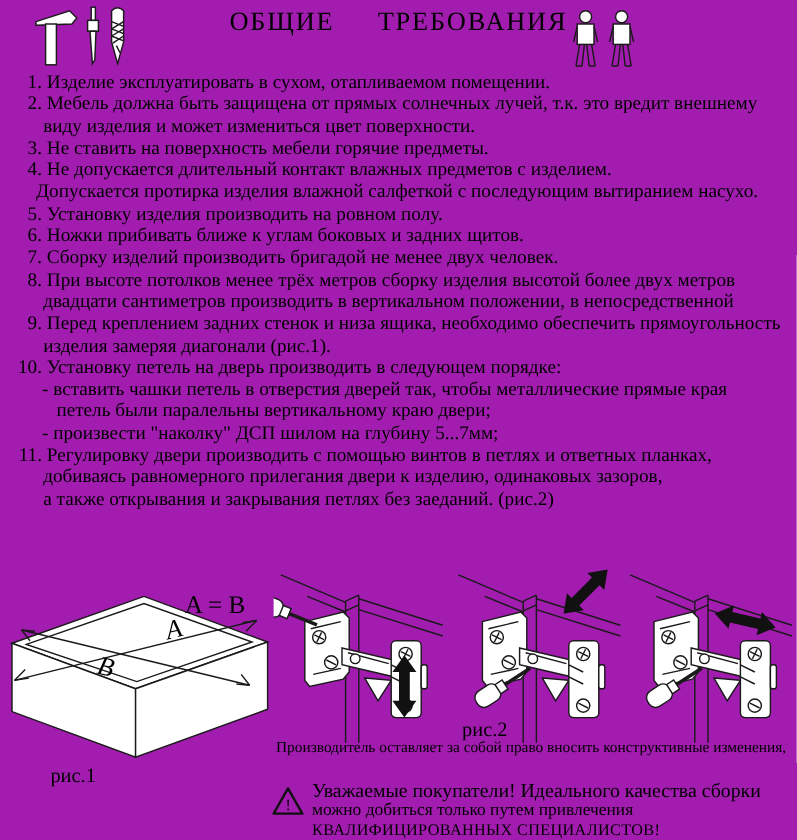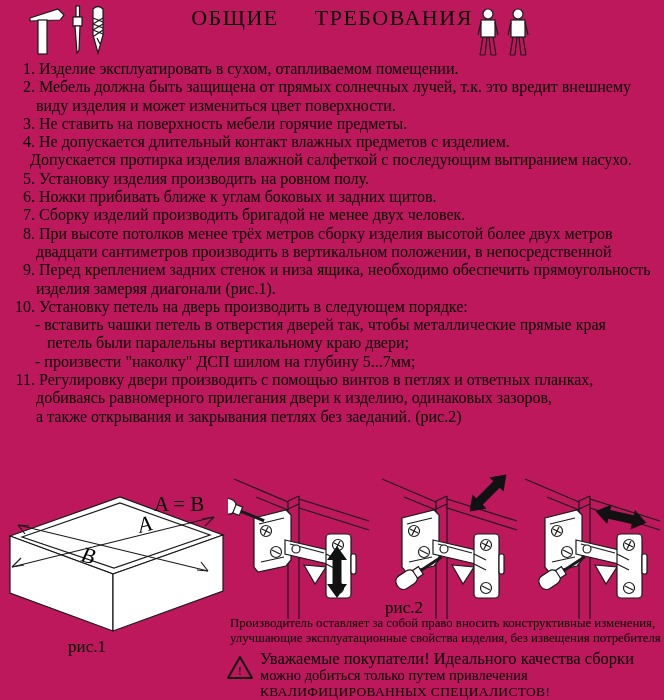--- a/index.html
+++ b/index.html
@@ -1,36 +1,36 @@
 <!DOCTYPE html>
 <html><head>
 <meta charset="utf-8">
 <style>
   html,body { margin:0; padding:0; background:#fff; }
-  .page { position:relative; width:664px; height:700px; background:#be185d; overflow:hidden;
+  .page { position:relative; width:664px; height:700px; background:#a21caf; overflow:hidden;
           font-family:"Liberation Serif", serif; color:#000; }
 
   
   .hdr-title { position:absolute; left:0; right:0; top:5px; text-align:center;
                font-size:22px; letter-spacing:1.5px; word-spacing:11px; white-space:pre; }
   .tools-icon { position:absolute; left:24px; top:4px; }
   .people-icon { position:absolute; left:477px; top:8px; }
 
   
   .list { position:absolute; left:12px; top:60px; font-size:16px; line-height:18.3px; white-space:nowrap; }
   .line { height:18.3px; }
   .num { display:inline-block; width:23px; text-align:right; margin-right:4px; }
   .cont   { padding-left:24px; }
   .cont-sm{ padding-left:18px; }
   .sub    { padding-left:23px; }
   .sub2   { padding-left:35px; }
 
   
   .fig1 { position:absolute; left:2px; top:481px; width:232px; height:200px; }
-  .fig1-caption { position:absolute; left:40px; top:156px; width:90px; text-align:center; font-size:17px; }
+  .fig1-caption { position:absolute; left:40px; top:156px; width:90px; text-align:left; font-size:17px; }
   .hinge-tile { position:absolute; top:468px; width:145px; height:152px; }
   .tile-1 { left:228px; } .tile-2 { left:376px; } .tile-3 { left:519px; }
   .fig2-caption { position:absolute; left:368px; top:598px; width:72px; text-align:center; font-size:17px; }
 
   
   .mfr-note { position:absolute; left:230px; top:616px; width:432px; text-align:left;
               font-size:12.8px; line-height:1.17; }
   .warning { position:absolute; left:224px; top:650px; width:438px; }
   .warning-tri { position:absolute; left:2px; top:5px; }
   .warning-text { margin-left:36px; text-align:left; }
@@ -213,21 +213,20 @@
         <use href="#driver-g"></use>
       </g>
     <g>
         <use href="#dbl-arrow" transform="translate(102,49) rotate(103)"></use>
       </g>
   </svg>
   <div class="fig2-caption">рис.2</div>
 
   <div class="mfr-note">
     <div>Производитель оставляет за собой право вносить конструктивные изменения,</div>
-    <div>улучшающие эксплуатационные свойства изделия, без извещения потребителя</div>
   </div>
 
   <div class="warning">
     <svg class="warning-tri" width="28" height="26" viewBox="0 0 28 26">
       <path d="M14,2 L26,23 L2,23 Z" fill="none" stroke="#111" stroke-width="2" stroke-linejoin="round"></path>
       <text x="14" y="20" font-size="13" text-anchor="middle" font-family="Liberation Serif, serif">!</text>
     </svg>
     <div class="warning-text">
       <div class="w1">Уважаемые покупатели! Идеального качества сборки</div>
       <div class="w2">можно добиться только путем привлечения</div>

